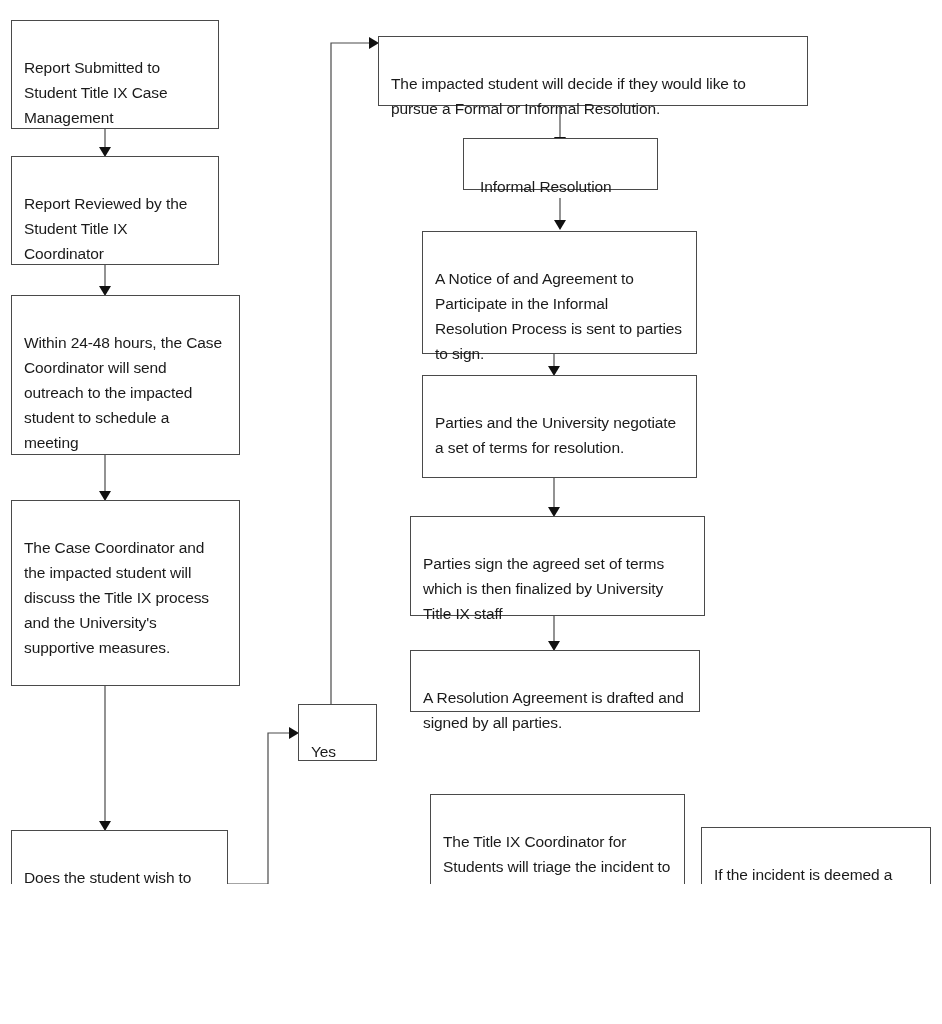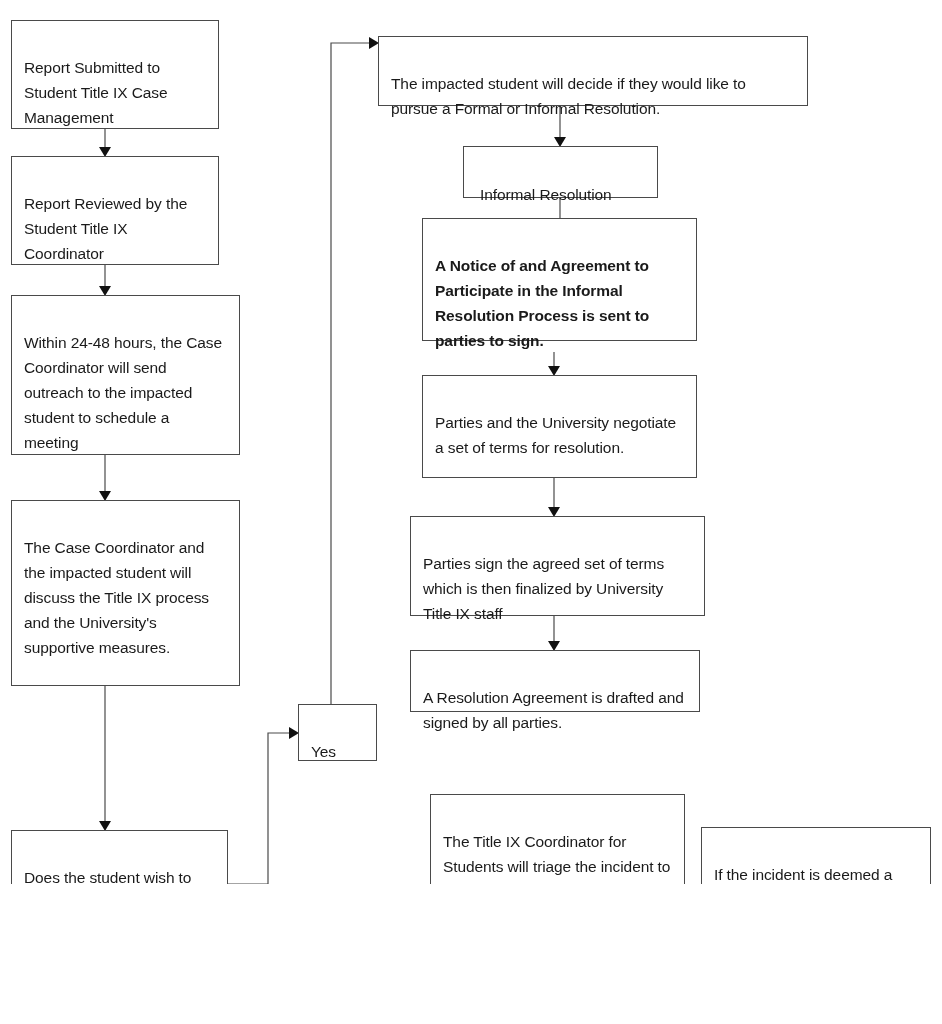--- a/index.html
+++ b/index.html
@@ -147,25 +147,25 @@
 
   <div class="node" style="left:298px; top:704px; width:79px; height:57px;">
     <span>Yes</span>
   </div>
 
 
   <div class="node" style="left:378px; top:36px; width:430px; height:70px;">
     <span>The impacted student will decide if they would like to pursue a Formal or Informal Resolution.</span>
   </div>
 
-  <div class="node" style="left:463px; top:146px; width:195px; height:52px; padding-top:10px; padding-left:16px;">
+  <div class="node" style="left:463px; top:138px; width:195px; height:52px; padding-top:10px; padding-left:16px;">
     <span>Informal Resolution</span>
   </div>
 
-  <div class="node" style="left:422px; top:218px; width:275px; height:123px;font-weight:bold;">
+  <div class="node" style="left:422px; top:231px; width:275px; height:123px;">
     <span>A Notice of and Agreement to Participate in the Informal Resolution Process is sent to parties to sign.</span>
   </div>
 
   <div class="node" style="left:410px; top:516px; width:295px; height:100px;">
     <span>Parties sign the agreed set of terms which is then finalized by University Title IX staff</span>
   </div>
 
   <div class="node" style="left:422px; top:375px; width:275px; height:103px;">
     <span>Parties and the University negotiate a set of terms for resolution.</span>
   </div>

